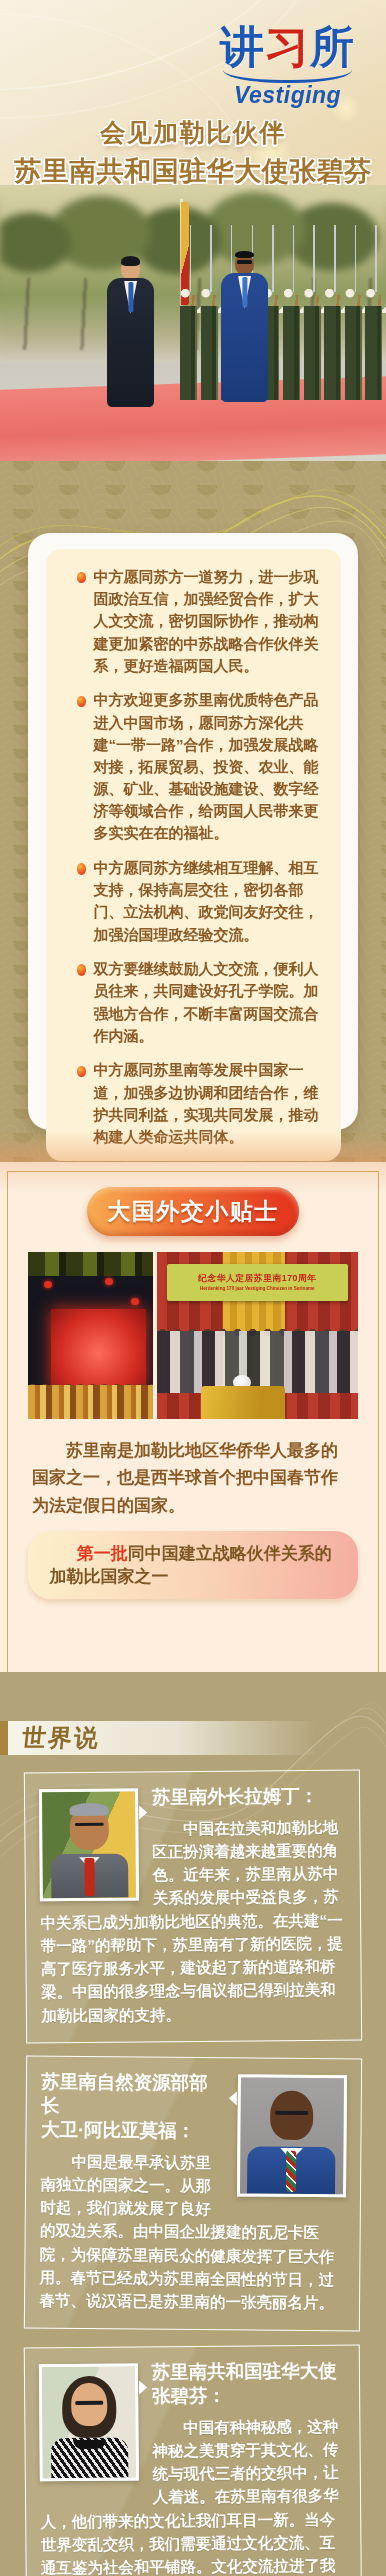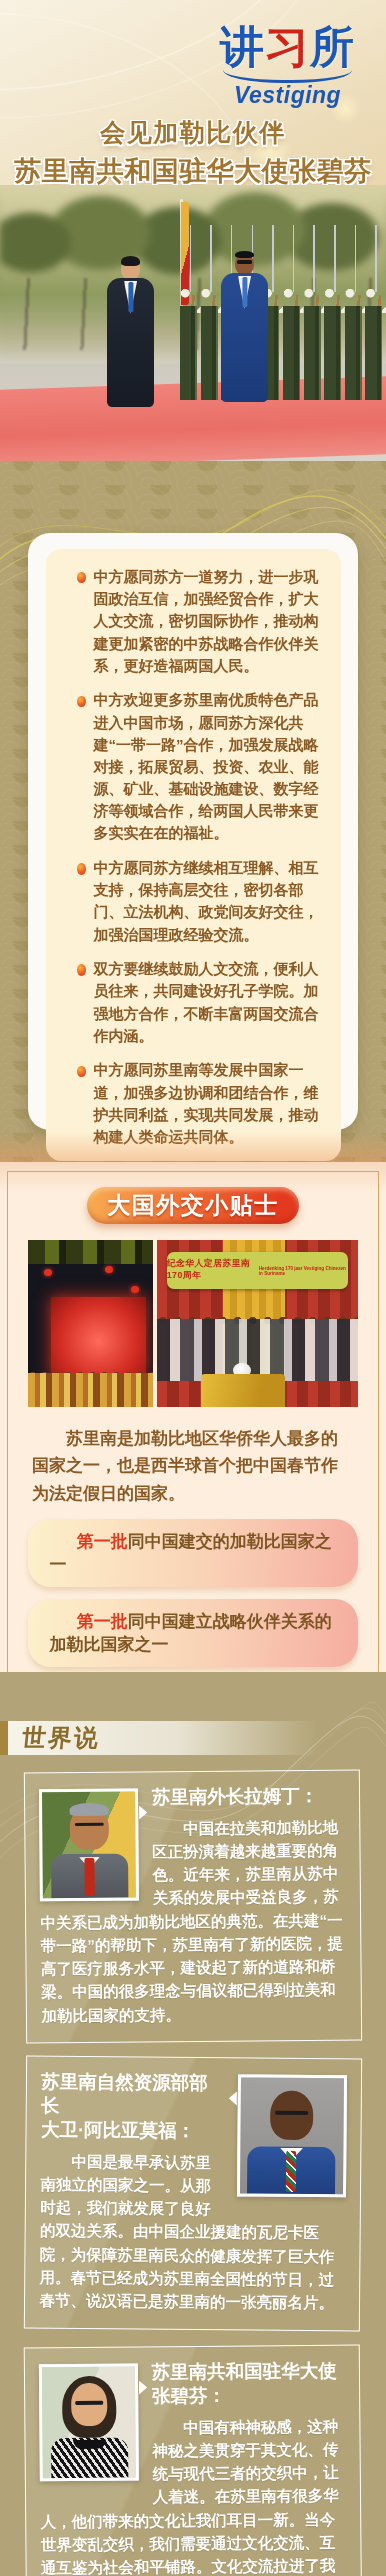--- a/index.html
+++ b/index.html
@@ -89,42 +89,42 @@
   .bullet-item { display:flex; margin-bottom:12.4px; }
   .bullet-item:last-child { margin-bottom:0; }
   .bullet-dot { flex:0 0 8.8px; width:8.8px; height:11.3px; border-radius:50%; margin:6.2px 7.2px 0 14.4px;
     background:radial-gradient(circle at 35% 30%, #f9b43c, #e8491f 70%); }
   .bullet-text { font-size:15px; line-height:1.48; font-weight:700; color:#8a5a26; }
 
   
   .sec-tips { position:relative; width:386px; height:510px; overflow:hidden;
     background:linear-gradient(#f7d8bd, #fdeedd 6%, #fdeedd 100%); }
   .tips-border { position:absolute; left:6.7px; right:6.7px; top:9.3px; bottom:-2.1px; border:1px solid #d9a85c; }
-  .tips-pill { position:relative; width:212px; margin:25px auto 16px; height:37px; border-radius:25px;
+  .tips-pill { position:relative; width:212px; margin:25px auto 16px; height:49px; border-radius:25px;
     background:linear-gradient(100deg,#f8ae52,#ef6d33 45%,#e4391f 90%);
     box-shadow:0 4.1px 7.2px rgba(190,80,30,.35), inset 0 -3.1px 5.2px rgba(120,20,0,.25), inset 0 3.1px 5.2px rgba(255,230,180,.5);
     display:flex; align-items:center; justify-content:center; }
   .tips-pill span { color:#fff; font-size:23px; font-weight:900; letter-spacing:1.5px; text-shadow:0 1.5px 2.1px rgba(120,30,0,.4); }
   .tip-photos { display:flex; gap:3.6px; margin:11.3px 28px 0; height:167px; }
   .stage-photo { position:relative; flex:0 0 125px; background:#15151d; overflow:hidden; }
   .stage-photo .screen { position:absolute; left:18%; right:6%; top:34%; bottom:18%;
     background:radial-gradient(circle at 50% 55%, #ff6a5a, #d22c22 60%, #8e1510); box-shadow:0 0 15.5px #d2301f; }
   .stage-photo .lantern { position:absolute; width:8.2px; height:7.2px; border-radius:50%; background:#e03020; box-shadow:0 0 4.1px #e03020; }
   .stage-photo .truss { position:absolute; left:0; right:0; top:0; height:24px; opacity:.8;
     background:repeating-linear-gradient(90deg,#3a4210 0 17.5px, #71801c 17.5px 31px, #202408 31px 38px); }
   .stage-photo .crowd { position:absolute; left:0; right:0; bottom:0; height:34px;
     background:repeating-linear-gradient(90deg,#d8a23c 0 7.2px, #b5701f 7.2px 12.4px, #e6c05a 12.4px 17.5px, #8e4d17 17.5px 24px); }
   .stage-photo .crowd-heads { position:absolute; left:0; right:0; bottom:28px; height:9.3px;
     background:repeating-radial-gradient(circle at 4.6px 4.6px, #6a3c1c 0 2.6px, transparent 3.1px 12px); background-size:12px 9.3px; }
   .ceremony-photo { position:relative; flex:1; overflow:hidden;
     background:repeating-linear-gradient(90deg,#bc3a2b 0 10.3px,#992c1f 10.3px 21.6px); }
   .ceremony-photo .ycurtain { position:absolute; left:33%; width:31%; top:0; bottom:0;
     background:repeating-linear-gradient(90deg,#e6b233 0 7.2px,#cf9a22 7.2px 14.4px); }
   .ceremony-photo .banner { position:absolute; left:5%; right:5%; top:7%; height:37px; background:#c9cf52;
-    border-radius:7px; display:flex; flex-direction:row; align-items:center; justify-content:center; box-shadow:0 1.5px 3.1px rgba(0,0,0,.3); }
+    border-radius:2px; display:flex; flex-direction:column; align-items:center; justify-content:center; box-shadow:0 1.5px 3.1px rgba(0,0,0,.3); }
   .ceremony-photo .banner .bzh { color:#c42618; font-size:8.8px; font-weight:900; letter-spacing:0.5px; }
   .ceremony-photo .banner .bnl { color:#c42618; font-size:4.6px; font-weight:700; margin-top:1.5px; }
   .ceremony-photo .people { position:absolute; left:0; right:0; bottom:26px; height:62px;
     background:repeating-linear-gradient(90deg, #2a2d33 0 13.4px, #e8e6df 13.4px 23px, #454a52 23px 37px, #cfd2d6 37px 45px); opacity:.9; }
   .ceremony-photo .heads { position:absolute; left:0; right:0; bottom:81px; height:11.3px;
     background:repeating-radial-gradient(circle at 5.7px 5.7px, #5d3a22 0 3.6px, transparent 4.1px 15px); background-size:15px 11.3px; }
   .ceremony-photo .table { position:absolute; left:22%; width:42%; bottom:0; height:33px; border-radius:4.1px 4.1px 0 0;
     background:linear-gradient(100deg,#e7bd3a,#c1901c 70%); }
   .ceremony-photo .ball { position:absolute; left:38%; bottom:29px; width:17.5px; height:15.5px; border-radius:50%;
     background:radial-gradient(circle at 40% 35%, #fff, #d9d9d9); }
@@ -299,21 +299,20 @@
           <span class="bzh">纪念华人定居苏里南170周年</span>
           <span class="bnl">Herdenking 170 jaar Vestiging Chinezen in Suriname</span>
         </div>
         <div class="heads"></div>
         <div class="people"></div>
         <div class="ball"></div>
         <div class="table"></div>
       </div>
     </div>
     <p class="tips-intro">苏里南是加勒比地区华侨华人最多的国家之一，也是西半球首个把中国春节作为法定假日的国家。</p>
-    <div class="fact-pill"><span class="hl">第一批</span><span>同中国建交的加勒比国家之一</span></div>
     <div class="fact-pill"><span class="hl">第一批</span><span>同中国建立战略伙伴关系的加勒比国家之一</span></div>
 
   </div>
 
   <div class="sec-world">
     <svg class="world-waves" viewBox="0 0 750 420">
       <path d="M0,330 C180,160 360,390 520,230 S700,60 750,120" fill="none" stroke="#ffffff" stroke-width="1.5" opacity=".5"></path>
       <path d="M0,300 C190,140 370,370 540,210 S710,50 750,100" fill="none" stroke="#ffffff" stroke-width="1" opacity=".4"></path>
       <path d="M0,360 C170,190 350,410 530,250 S700,80 750,145" fill="none" stroke="#ffffff" stroke-width="1" opacity=".35"></path>
       <path d="M0,275 C200,120 380,350 560,195 S715,40 750,85" fill="none" stroke="#ffffff" stroke-width=".8" opacity=".3"></path>

